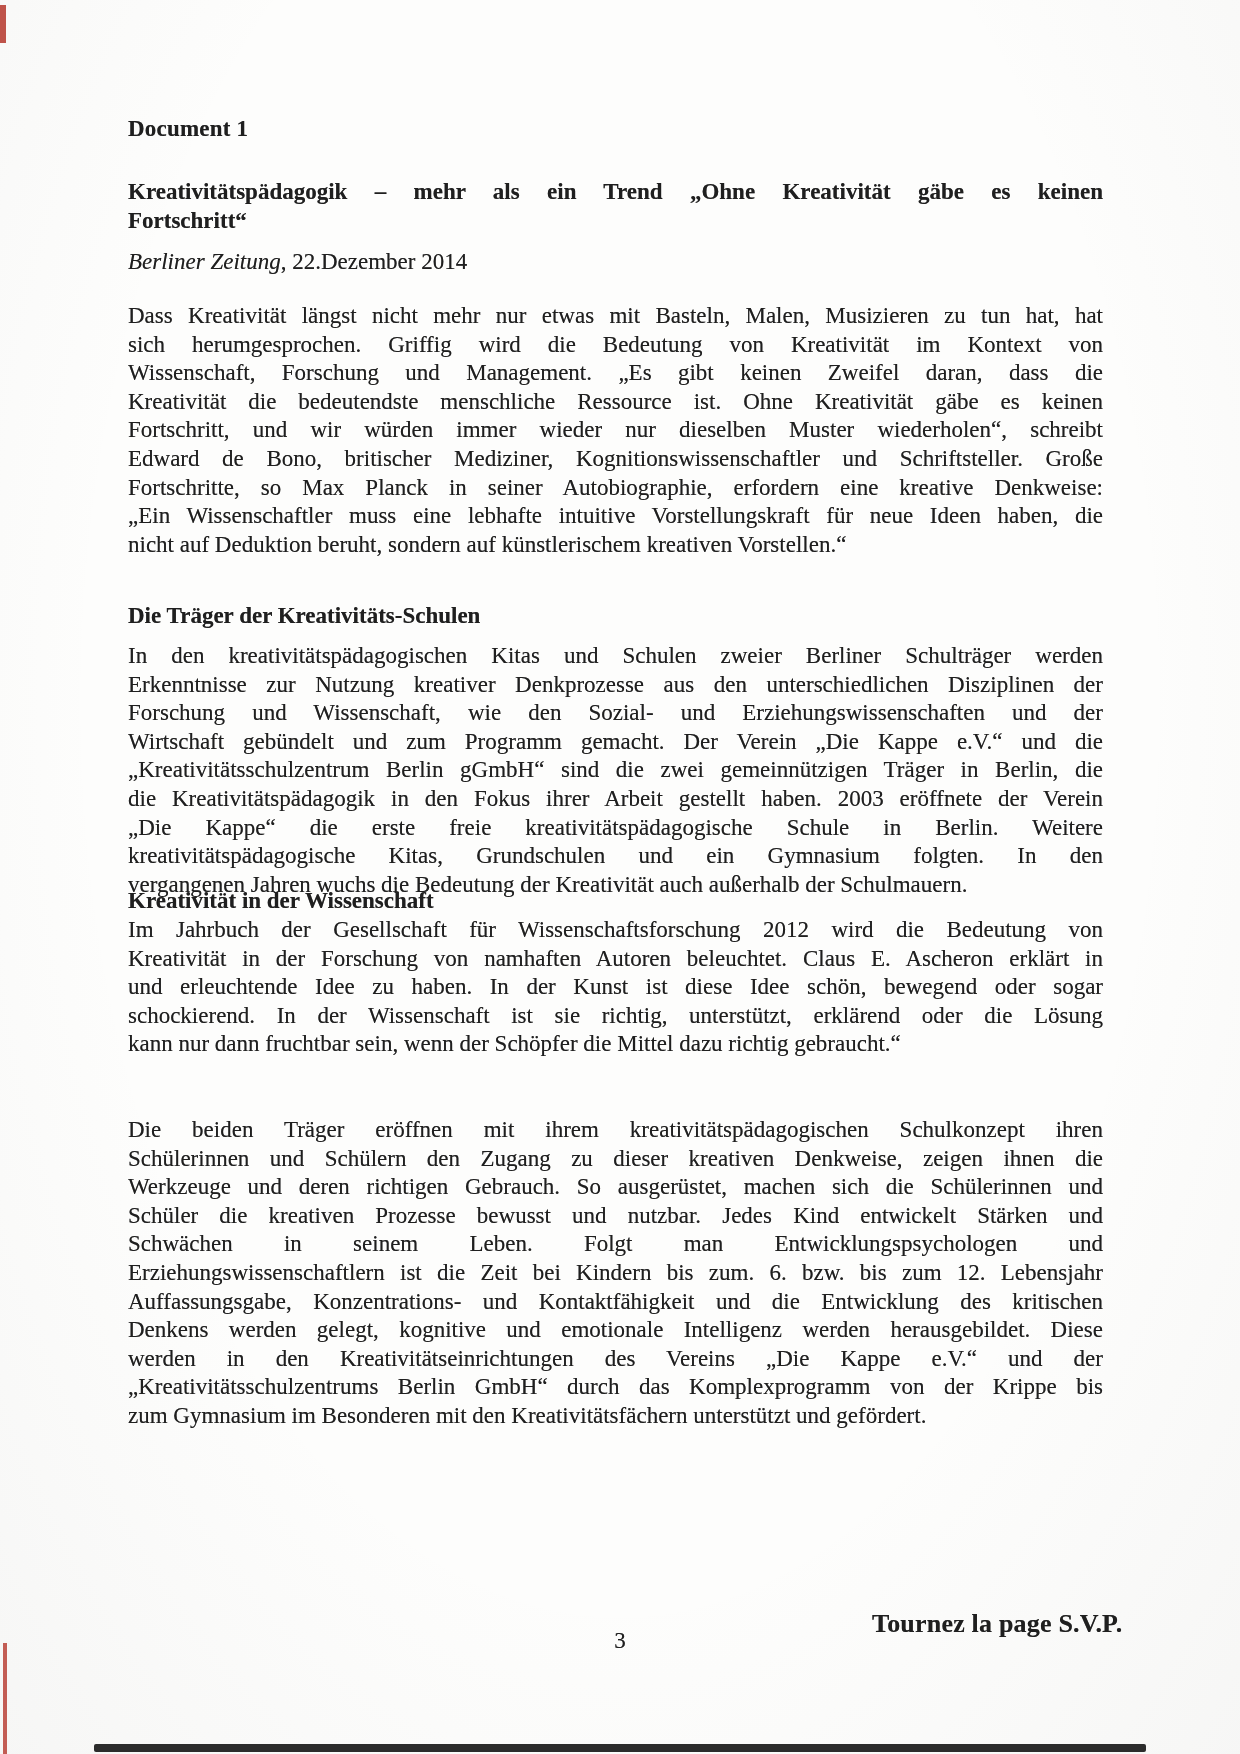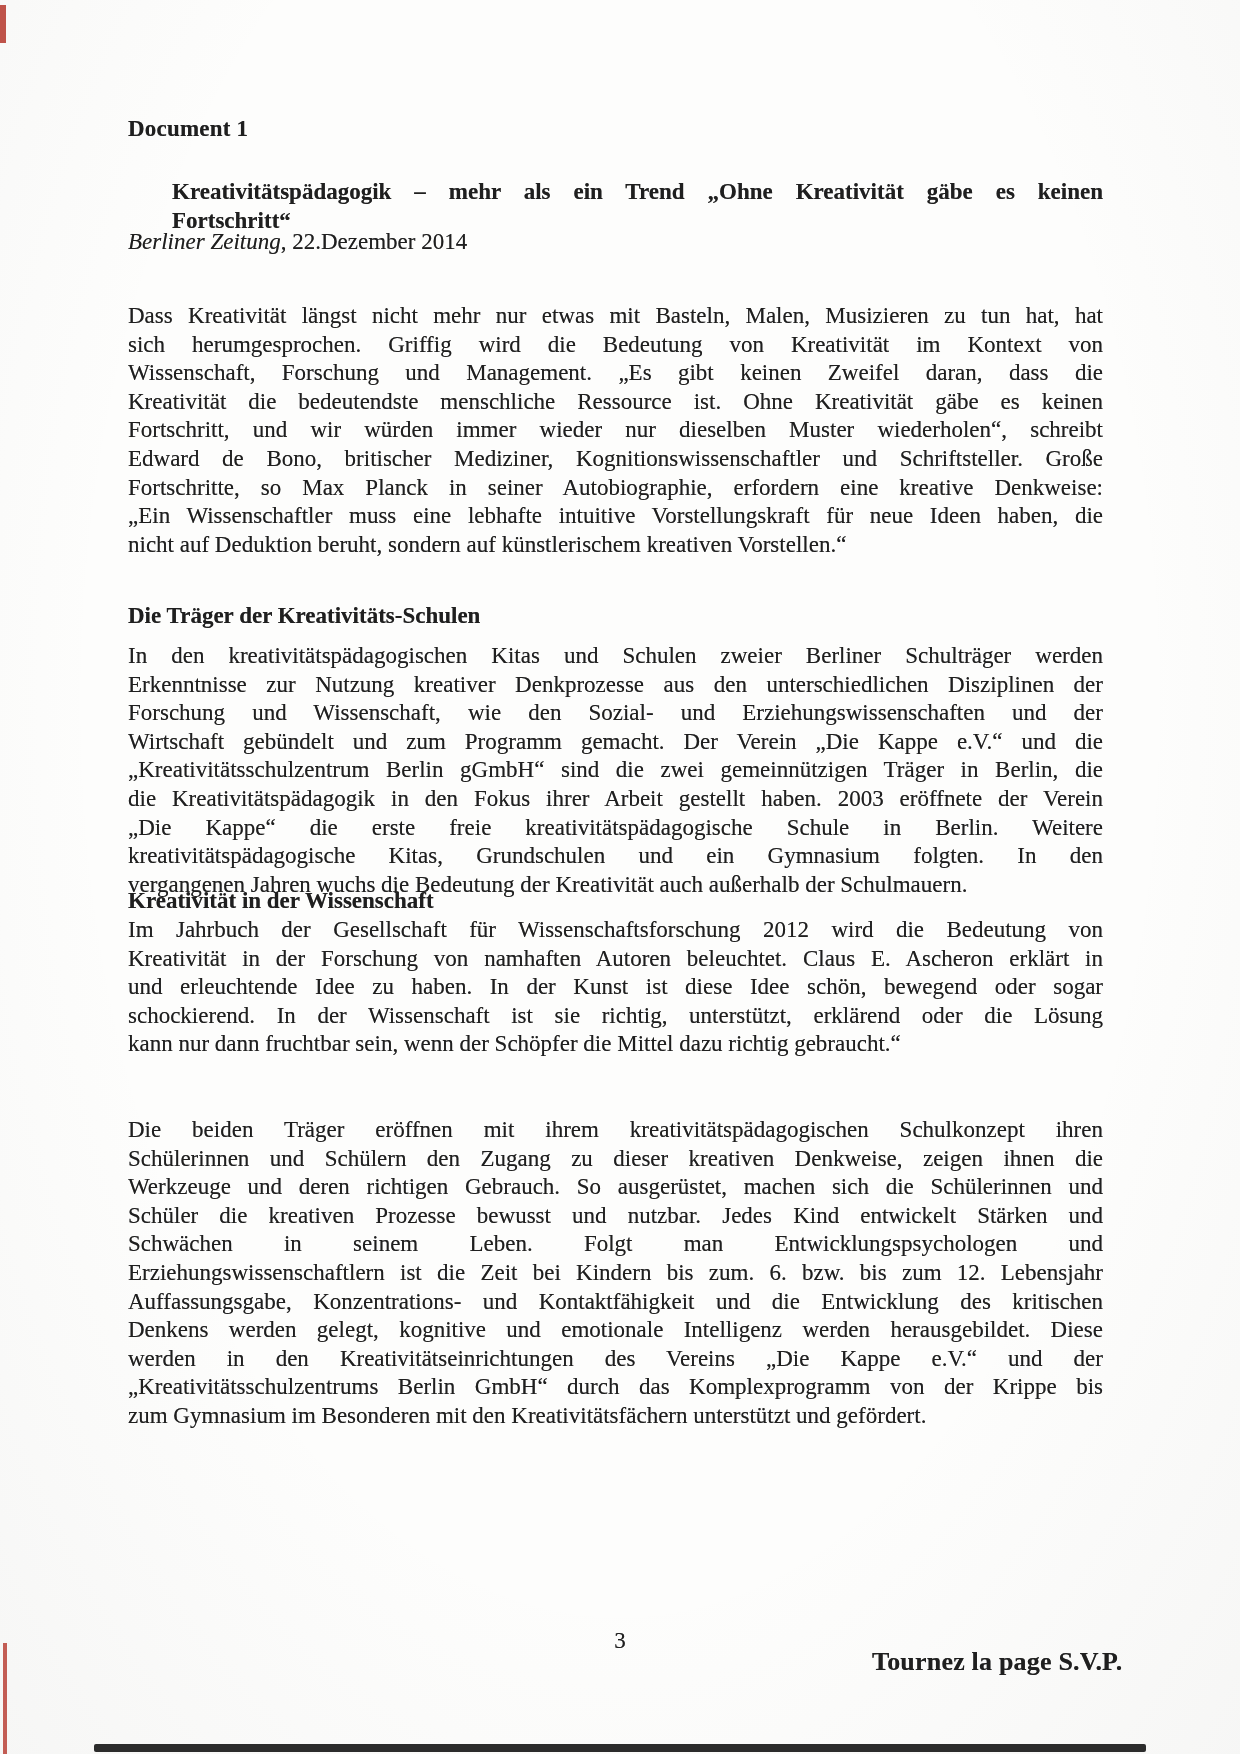--- a/index.html
+++ b/index.html
@@ -41,35 +41,34 @@
     font-weight: bold;
     letter-spacing: 0.2px;
   }
   .title-block {
     top: 178px;
     font-size: 23px;
     font-weight: bold;
   }
   .title-block .line { line-height: 28.5px; }
   .source-line {
-    top: 228px;
+    top: 248px;
     font-size: 23px;
     line-height: 28px;
   }
   .source-line .italic { font-style: italic; }
   .para { font-size: 23px; }
   .para .line {
     line-height: 28.6px;
     text-align: justify;
     text-align-last: justify;
   }
   .title-block .line {
     text-align: justify;
     text-align-last: justify;
-    margin-left: 44px;
   }
   .line.line-last {
     text-align-last: left;
   }
   .section-heading {
     position: absolute;
     left: 128px;
     width: 975px;
     margin: 0;
     font-size: 23px;
@@ -78,21 +77,21 @@
   }
   .page-number {
     left: 0;
     width: 1240px;
     top: 1628px;
     text-align: center;
     font-size: 23px;
   }
   .turn-note {
     left: 872px;
-    top: 1647px;
+    top: 1609px;
     font-size: 26px;
     font-weight: bold;
     letter-spacing: 0.2px;
   }
   
   .mark-red-top {
     left: 0; top: 5px;
     width: 6px; height: 38px;
     background: #b5362c;
     opacity: 0.85;

